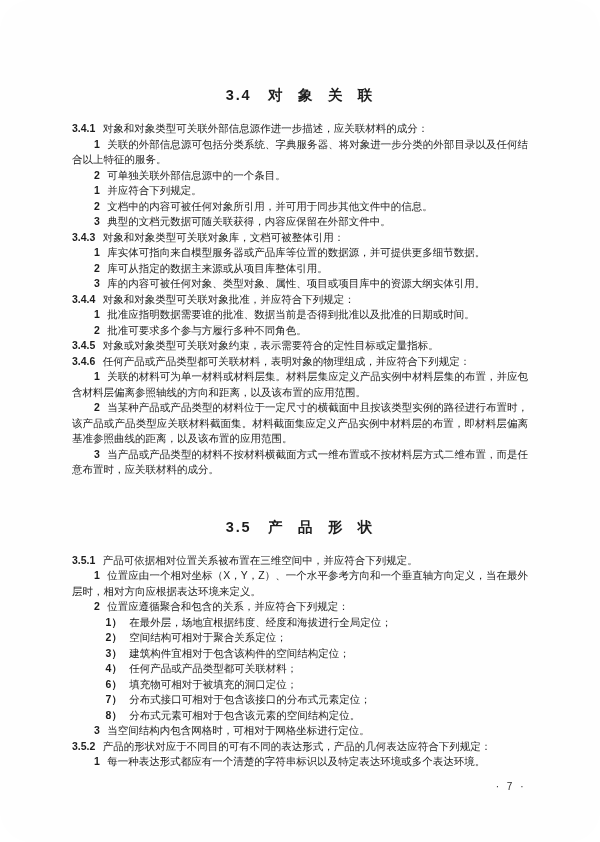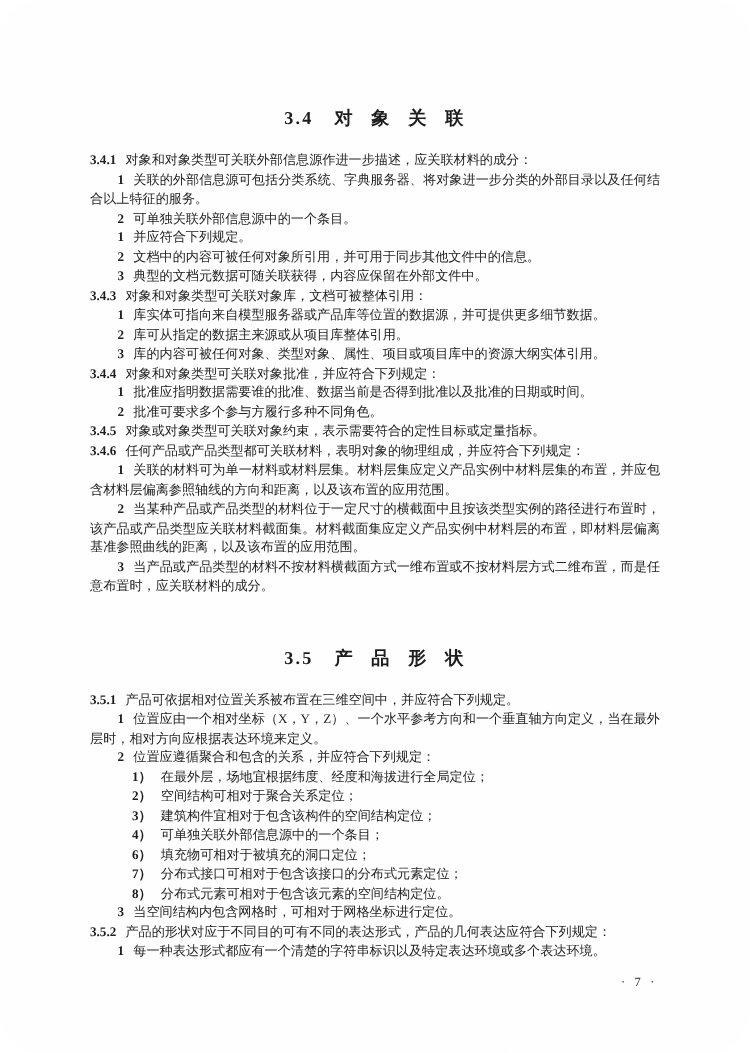--- a/index.html
+++ b/index.html
@@ -9,21 +9,21 @@
   }
   .page {
     position: relative;
     width: 600px;
     height: 842px;
     margin: 0 auto;
     background: #fefefe;
     box-sizing: border-box;
     padding: 86px 72px 0 72px;
     color: #1d1d1d;
-    font-family: Liberation Serif, serif;
+    font-family: Liberation Sans, sans-serif;
     font-size: 10.5px;
     line-height: 15.5px;
     overflow: hidden;
     border-radius: 31px;
   }
   .doc-body {
     text-align: justify;
   }
   .section-heading {
     text-align: center;
@@ -96,21 +96,21 @@
       <p class="block item"><b class="label">1</b><span class="text">关联的材料可为单一材料或材料层集。材料层集应定义产品实例中材料层集的布置，并应包含材料层偏离参照轴线的方向和距离，以及该布置的应用范围。</span></p>
       <p class="block item"><b class="label">2</b><span class="text">当某种产品或产品类型的材料位于一定尺寸的横截面中且按该类型实例的路径进行布置时，该产品或产品类型应关联材料截面集。材料截面集应定义产品实例中材料层的布置，即材料层偏离基准参照曲线的距离，以及该布置的应用范围。</span></p>
       <p class="block item"><b class="label">3</b><span class="text">当产品或产品类型的材料不按材料横截面方式一维布置或不按材料层方式二维布置，而是任意布置时，应关联材料的成分。</span></p>
       <h2 class="section-heading subsequent"><span class="h-num">3.5</span><span class="h-title">产 品 形 状</span></h2>
       <p class="block clause"><b class="label">3.5.1</b><span class="text">产品可依据相对位置关系被布置在三维空间中，并应符合下列规定。</span></p>
       <p class="block item"><b class="label">1</b><span class="text">位置应由一个相对坐标（X，Y，Z）、一个水平参考方向和一个垂直轴方向定义，当在最外层时，相对方向应根据表达环境来定义。</span></p>
       <p class="block item"><b class="label">2</b><span class="text">位置应遵循聚合和包含的关系，并应符合下列规定：</span></p>
       <p class="block subitem"><b class="label">1）</b><span class="text">在最外层，场地宜根据纬度、经度和海拔进行全局定位；</span></p>
       <p class="block subitem"><b class="label">2）</b><span class="text">空间结构可相对于聚合关系定位；</span></p>
       <p class="block subitem"><b class="label">3）</b><span class="text">建筑构件宜相对于包含该构件的空间结构定位；</span></p>
-      <p class="block subitem"><b class="label">4）</b><span class="text">可单独关联外部信息源中的一个条目；</span></p>
+      <p class="block subitem"><b class="label">4）</b><span class="text">任何产品或产品类型都可关联材料；</span></p>
       <p class="block subitem"><b class="label">6）</b><span class="text">填充物可相对于被填充的洞口定位；</span></p>
       <p class="block subitem"><b class="label">7）</b><span class="text">分布式接口可相对于包含该接口的分布式元素定位；</span></p>
       <p class="block subitem"><b class="label">8）</b><span class="text">分布式元素可相对于包含该元素的空间结构定位。</span></p>
       <p class="block item"><b class="label">3</b><span class="text">当空间结构内包含网格时，可相对于网格坐标进行定位。</span></p>
       <p class="block clause"><b class="label">3.5.2</b><span class="text">产品的形状对应于不同目的可有不同的表达形式，产品的几何表达应符合下列规定：</span></p>
       <p class="block item"><b class="label">1</b><span class="text">每一种表达形式都应有一个清楚的字符串标识以及特定表达环境或多个表达环境。</span></p>
     </main>
   <div class="page-number">· 7 ·</div>
 </div>
 

